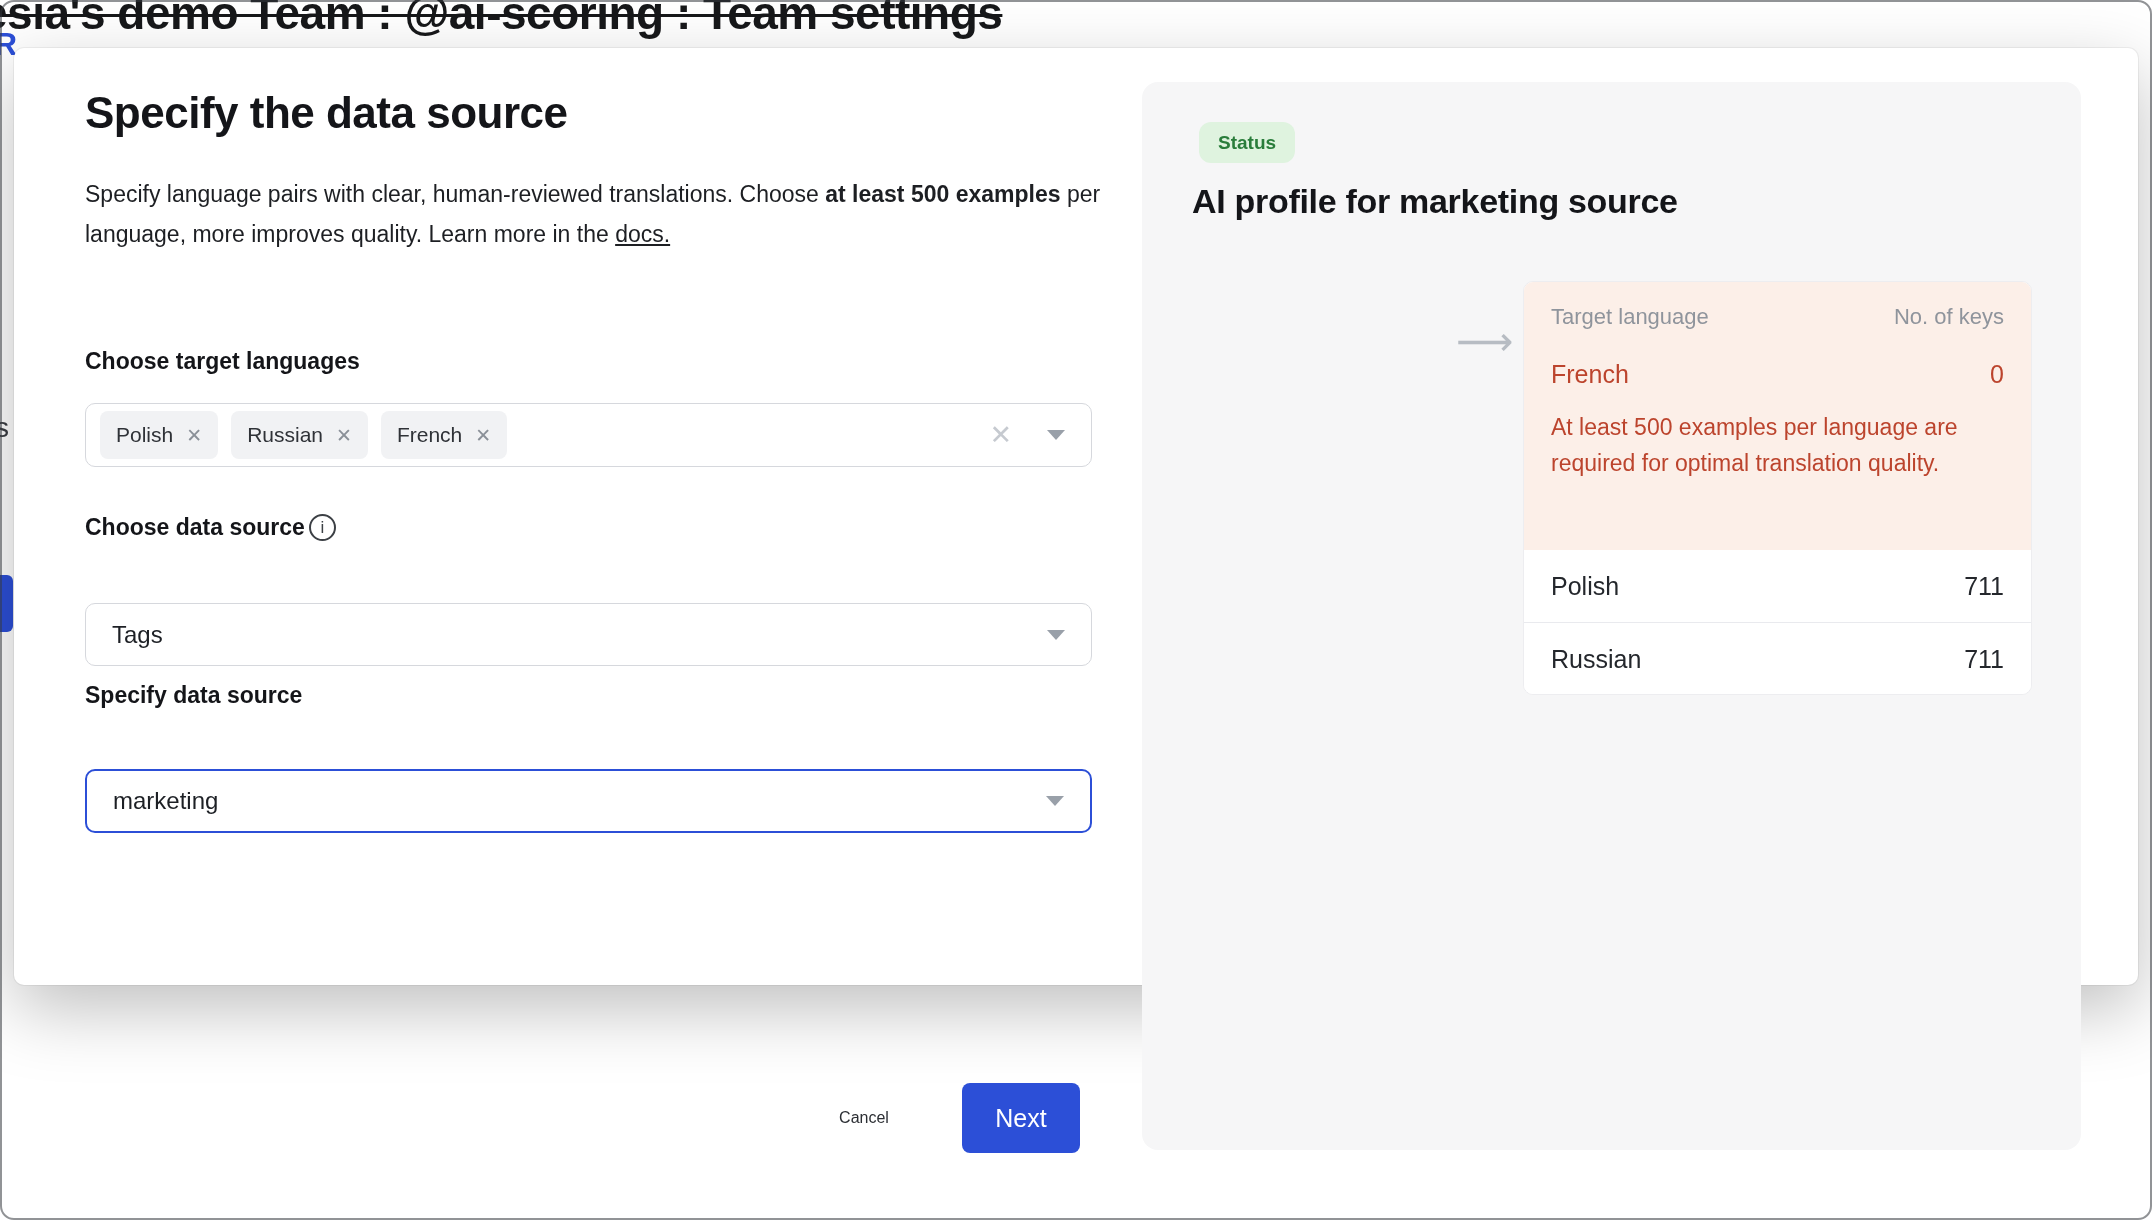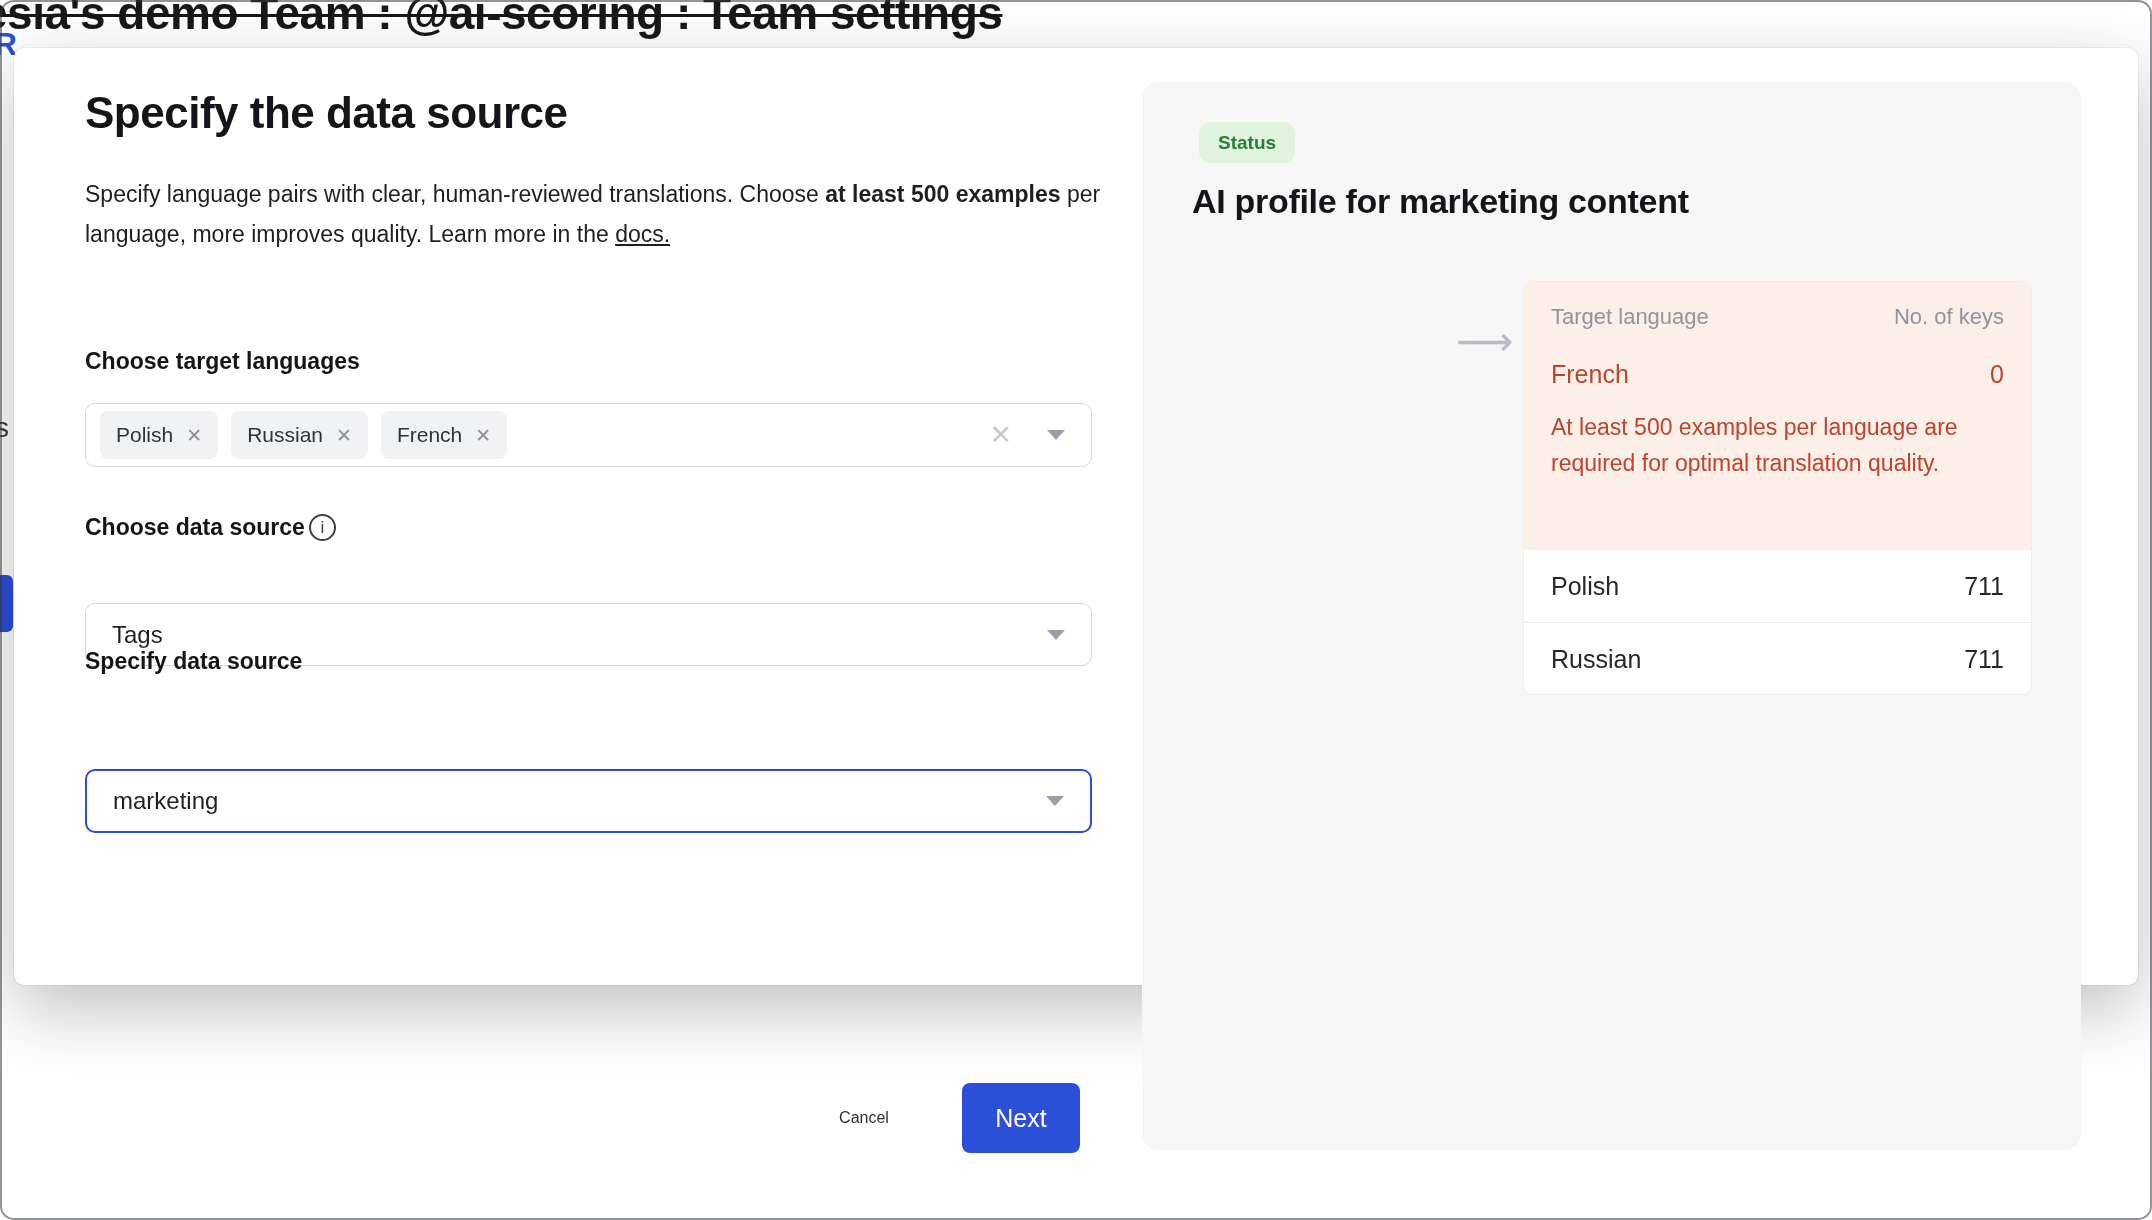--- a/index.html
+++ b/index.html
@@ -60,21 +60,21 @@
   }
   .modal-desc b{font-weight:700;}
   .desc-link{text-decoration:underline;cursor:pointer;}
 
   .field-label{
     position:absolute;left:71px;
     font-size:23px;font-weight:700;color:#141519;
   }
   #label-target{top:300px;}
   #label-datasource{top:466px;display:flex;align-items:center;gap:4px;}
-  #label-specify{top:600px;}
+  #label-specify{top:634px;}
   .info-icon{
     width:27px;height:27px;border:2px solid #3c4045;border-radius:50%;
     display:inline-flex;align-items:center;justify-content:center;
     font-size:17px;font-weight:400;color:#3c4045;cursor:pointer;
   }
 
   .multiselect{
     position:absolute;left:71px;top:355px;width:1007px;height:64px;
     border:1px solid #d6d8dd;border-radius:10px;background:#fff;
     display:flex;align-items:center;gap:13px;
@@ -206,21 +206,21 @@
     <span class="chevron"></span>
   </div>
 
   <button class="cancel-btn">Cancel</button>
   <button class="next-btn">Next</button>
 
   <div class="preview">
 
     <div class="status-badge">Status</div>
 
-    <div class="preview-title">AI profile for marketing content</div>
+    <div class="preview-title">AI profile for marketing source</div>
 
 
     <div class="arrow-icon">⟶</div>
 
     <div class="target-card">
       <div class="pink">
         <div class="t-header">
           <span>Target language</span>
           <span>No. of keys</span>
         </div>

